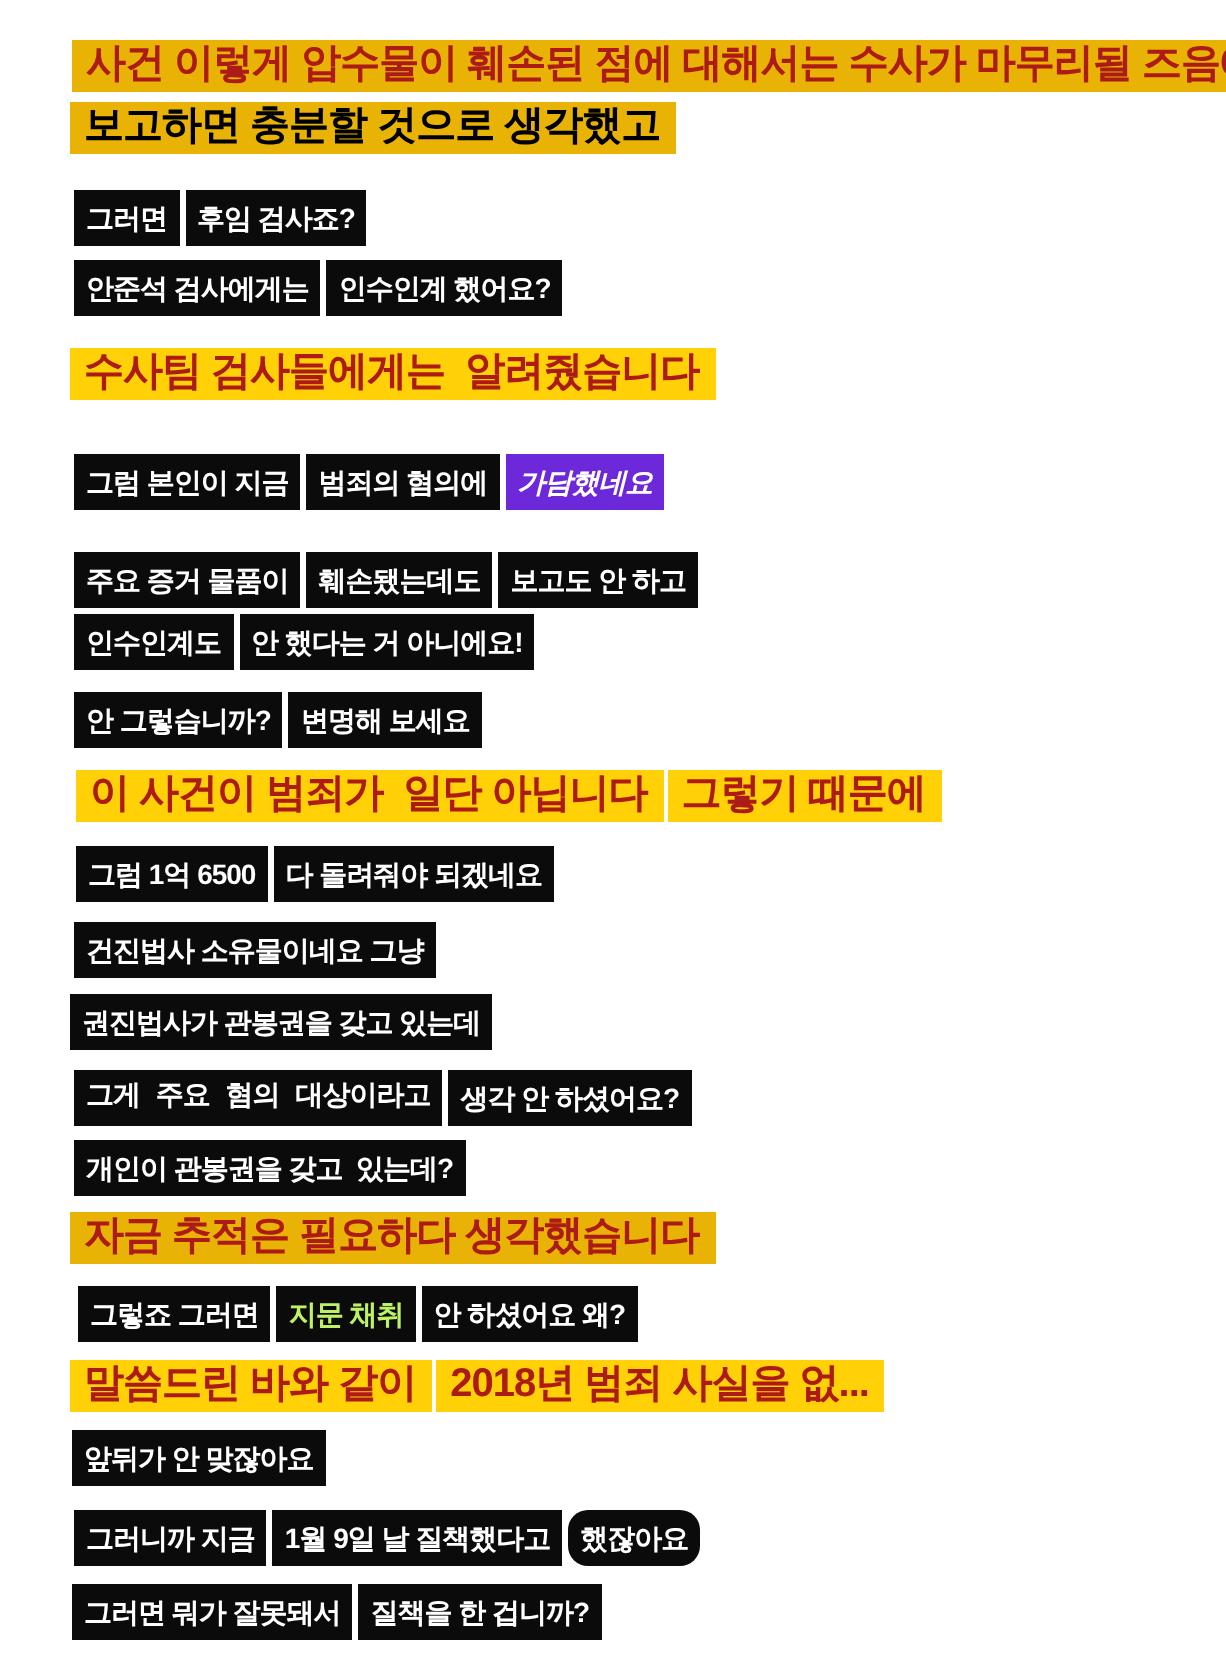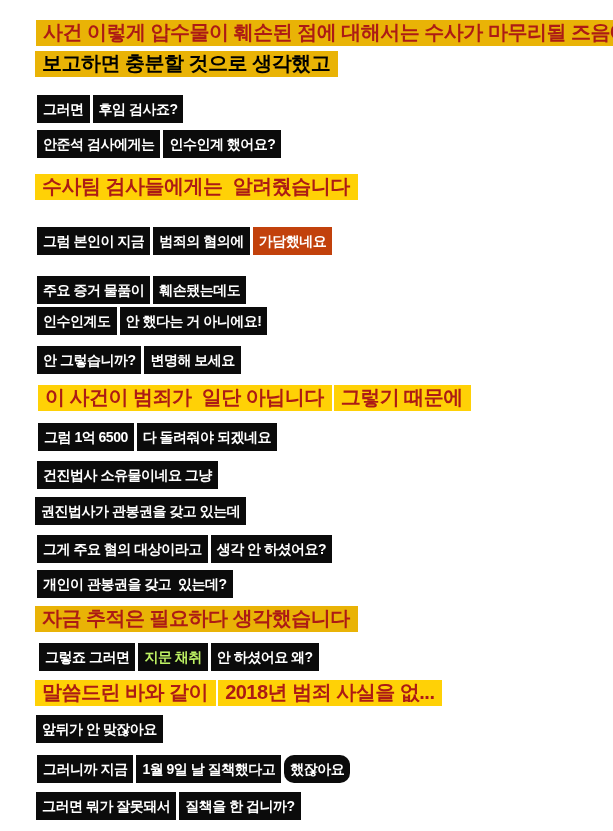--- a/index.html
+++ b/index.html
@@ -57,25 +57,26 @@
       <div class="line question" style="left: 37px; top: 130px;">
         <span class="seg" style="background: rgb(11, 11, 11); color: rgb(255, 255, 255);">안준석 검사에게는</span>
         <span class="seg" style="background: rgb(11, 11, 11); color: rgb(255, 255, 255);">인수인계 했어요?</span>
       </div>
       <div class="line answer" style="left: 35px; top: 174px;">
         <span class="seg" style="background: rgb(255, 209, 6); color: rgb(172, 27, 21);">수사팀 검사들에게는  알려줬습니다</span>
       </div>
       <div class="line question" style="left: 37px; top: 227px;">
         <span class="seg" style="background: rgb(11, 11, 11); color: rgb(255, 255, 255);">그럼 본인이 지금</span>
         <span class="seg" style="background: rgb(11, 11, 11); color: rgb(255, 255, 255);">범죄의 혐의에</span>
-        <span class="seg" style="background: #c2410c; color: rgb(255, 255, 255);">가담했네요</span>
+        <span class="seg" style="background: #6d28d9; color: rgb(255, 255, 255); font-style: italic;">가담했네요</span>
       </div>
       <div class="line question" style="left: 37px; top: 276px;">
         <span class="seg" style="background: rgb(11, 11, 11); color: rgb(255, 255, 255);">주요 증거 물품이</span>
         <span class="seg" style="background: rgb(11, 11, 11); color: rgb(255, 255, 255);">훼손됐는데도</span>
+        <span class="seg" style="background: rgb(11, 11, 11); color: rgb(255, 255, 255);">보고도 안 하고</span>
       </div>
       <div class="line question" style="left: 37px; top: 307px;">
         <span class="seg" style="background: rgb(11, 11, 11); color: rgb(255, 255, 255);">인수인계도</span>
         <span class="seg" style="background: rgb(11, 11, 11); color: rgb(255, 255, 255);">안 했다는 거 아니에요!</span>
       </div>
       <div class="line question" style="left: 37px; top: 346px;">
         <span class="seg" style="background: rgb(11, 11, 11); color: rgb(255, 255, 255);">안 그렇습니까?</span>
         <span class="seg" style="background: rgb(11, 11, 11); color: rgb(255, 255, 255);">변명해 보세요</span>
       </div>
       <div class="line answer" style="left: 38px; top: 385px;">
@@ -86,21 +87,21 @@
         <span class="seg" style="background: rgb(11, 11, 11); color: rgb(255, 255, 255);">그럼 1억 6500</span>
         <span class="seg" style="background: rgb(11, 11, 11); color: rgb(255, 255, 255);">다 돌려줘야 되겠네요</span>
       </div>
       <div class="line question" style="left: 37px; top: 461px;">
         <span class="seg" style="background: rgb(11, 11, 11); color: rgb(255, 255, 255);">건진법사 소유물이네요 그냥</span>
       </div>
       <div class="line question" style="left: 35px; top: 497px;">
         <span class="seg" style="background: rgb(11, 11, 11); color: rgb(255, 255, 255);">권진법사가 관봉권을 갖고 있는데</span>
       </div>
       <div class="line question" style="left: 37px; top: 535px;">
-        <span class="seg" style="background: rgb(11, 11, 11); color: rgb(255, 255, 255);">그게 주요 혐의 대상이라고</span>
+        <span class="seg" style="background: rgb(11, 11, 11); color: rgb(255, 255, 255); font-family: Liberation Mono, monospace;">그게 주요 혐의 대상이라고</span>
         <span class="seg" style="background: rgb(11, 11, 11); color: rgb(255, 255, 255);">생각 안 하셨어요?</span>
       </div>
       <div class="line question" style="left: 37px; top: 570px;">
         <span class="seg" style="background: rgb(11, 11, 11); color: rgb(255, 255, 255);">개인이 관봉권을 갖고  있는데?</span>
       </div>
       <div class="line answer" style="left: 35px; top: 606px;">
         <span class="seg" style="background: rgb(233, 179, 6); color: rgb(172, 27, 21);">자금 추적은 필요하다 생각했습니다</span>
       </div>
       <div class="line question" style="left: 39px; top: 643px;">
         <span class="seg" style="background: rgb(11, 11, 11); color: rgb(255, 255, 255);">그렇죠 그러면</span>

